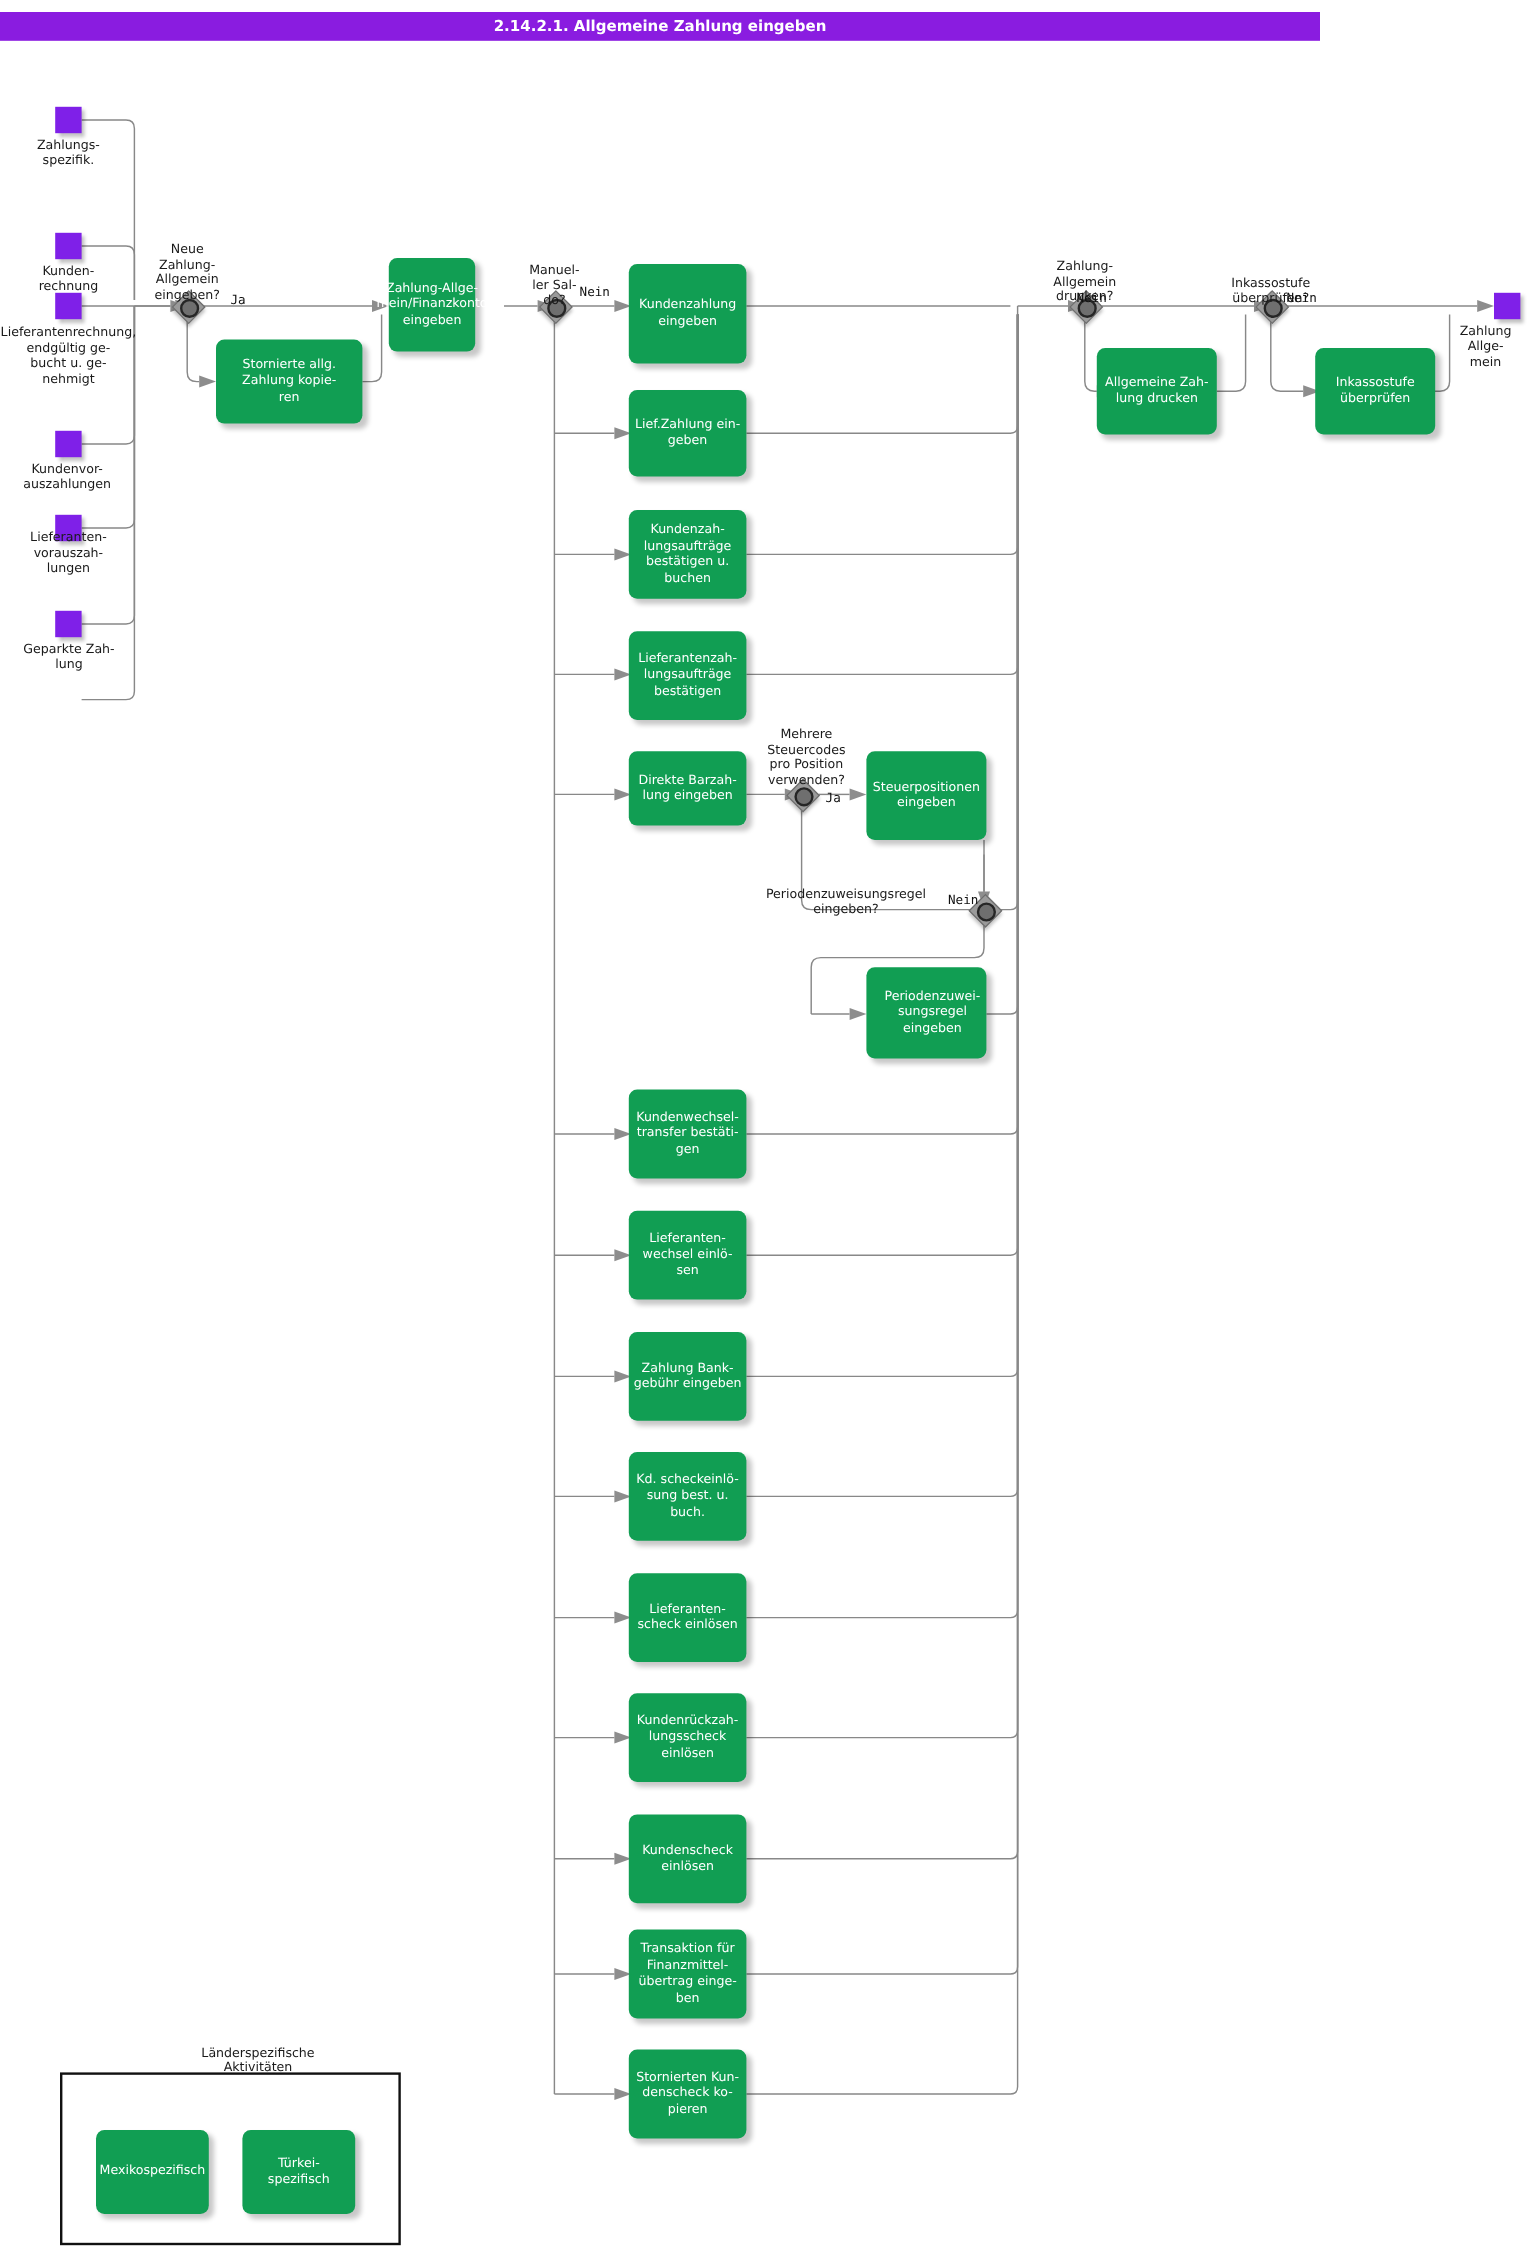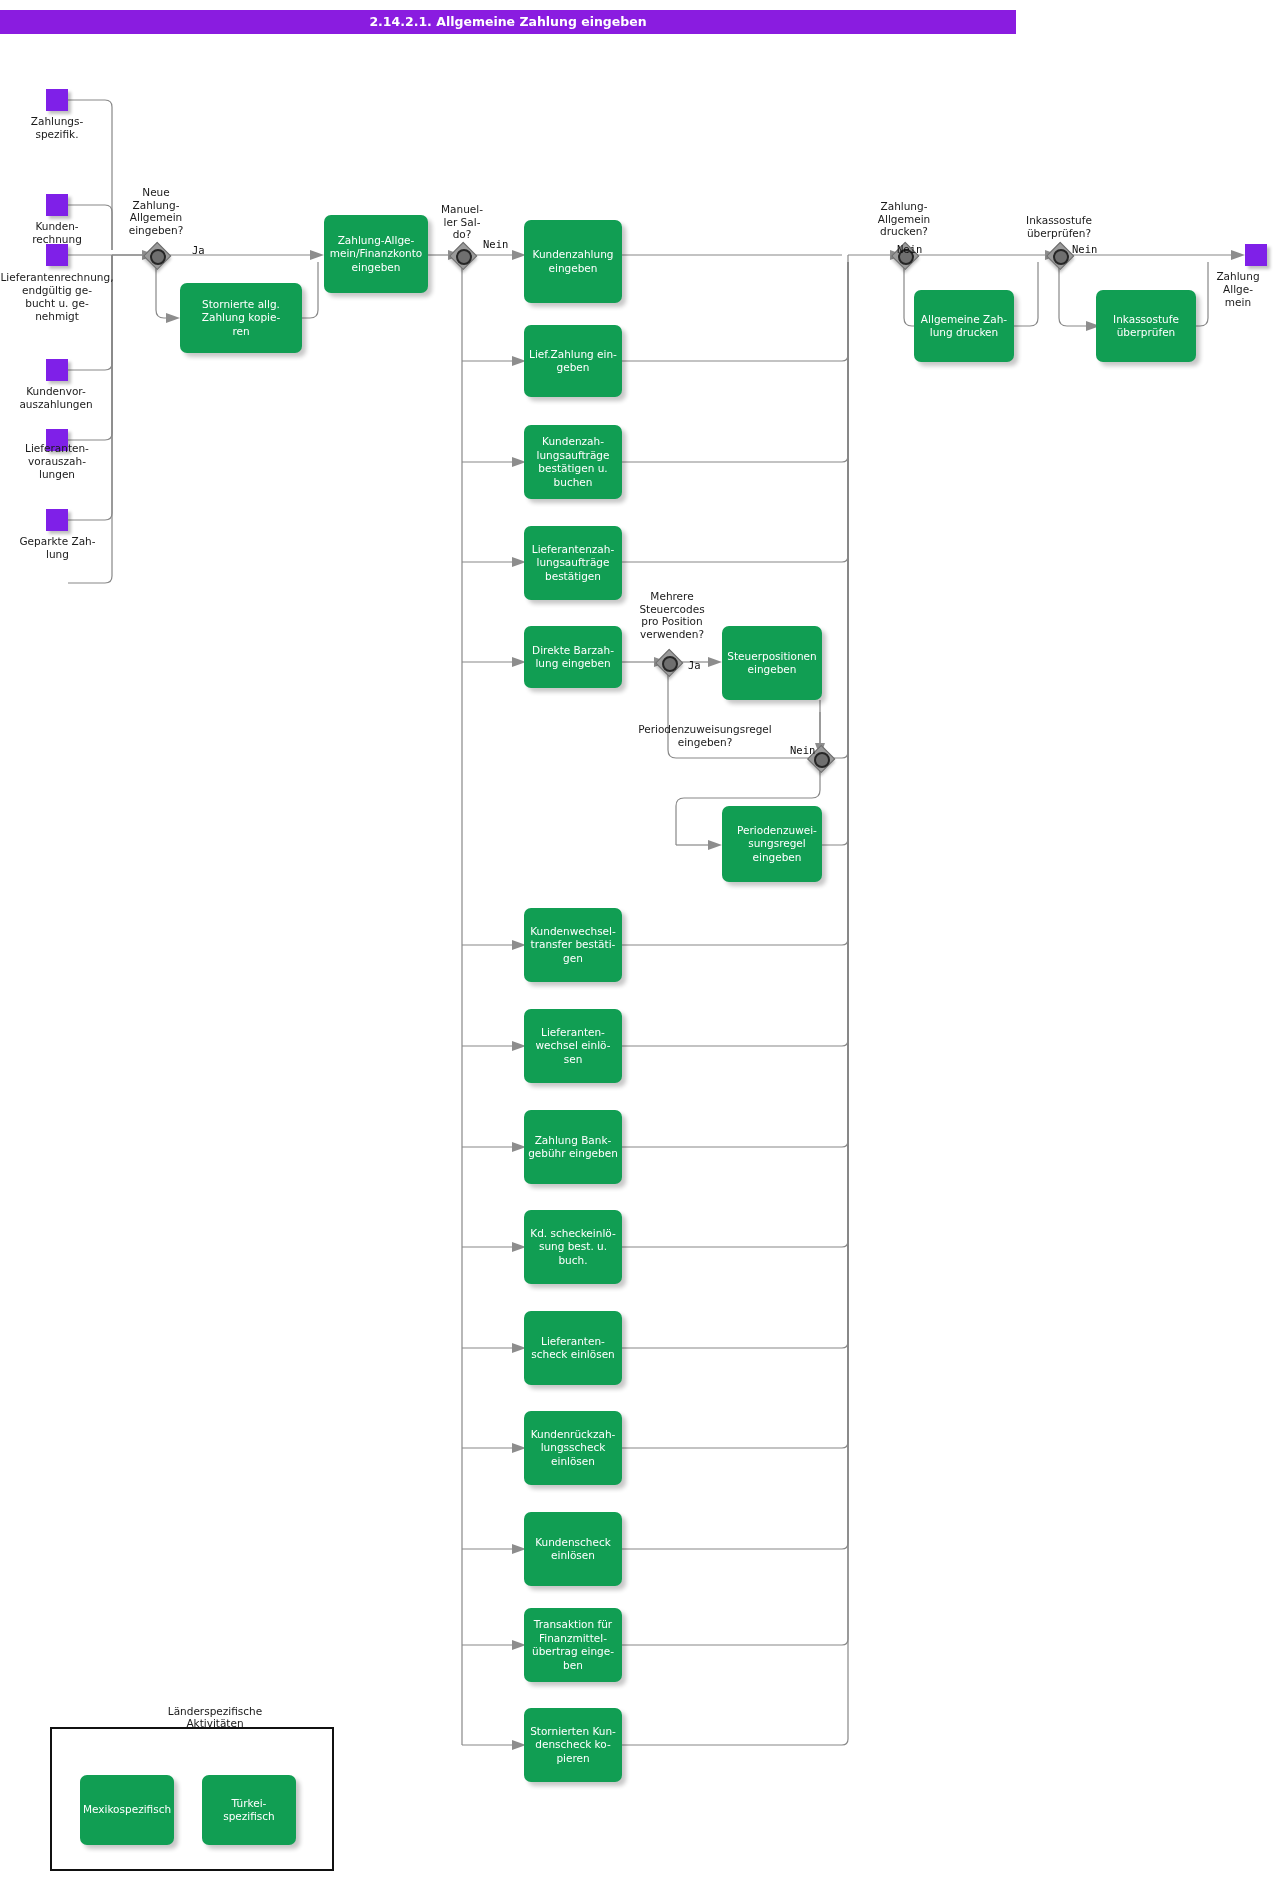--- a/index.html
+++ b/index.html
@@ -5,21 +5,21 @@
 <style>
   html,body{margin:0;padding:0;background:#ffffff;}
   body{
     font-family:"DejaVu Sans","Liberation Sans",sans-serif;
     width:1280px;height:1885px;position:relative;overflow:hidden;
   }
   #stage{position:absolute;left:0;top:0;width:1280px;height:1885px;}
 
   
   .titlebar{
-    position:absolute;left:0;top:10px;width:1016px;height:24px;
+    position:absolute;left:0;top:10px;width:1100px;height:24px;
     background:#8A1CE0;
   }
   .titlebar .txt{
     color:#ffffff;font-size:12.5px;font-weight:bold;
     text-align:center;line-height:24px;width:100%;
     letter-spacing:0px;
   }
 
   
   svg#wires{position:absolute;left:0;top:0;width:1280px;height:1885px;
@@ -43,21 +43,21 @@
   
   .gw{position:absolute;width:26px;height:26px;}
   .gw .dia{position:absolute;left:0;top:0;width:18.4px;height:18.4px;
     background:#9a9a9a;border:1px solid #6d6d6d;
     transform:rotate(45deg);transform-origin:center;
     left:3.8px;top:3.8px;
     box-shadow:2px 2px 3px rgba(0,0,0,0.25);}
   .gw .ring{position:absolute;left:7px;top:7px;width:12px;height:12px;
     border-radius:50%;background:#6f6f6f;border:2px solid #262626;}
   .gw-label{position:absolute;font-size:10.5px;color:#1a1a1a;
-    text-align:center;line-height:12.5px;white-space:pre-line;}
+    text-align:center;line-height:12.5px;white-space:pre-line;margin-top:16px;}
   .edge-label{position:absolute;font-size:10.5px;color:#111;
     font-family:"DejaVu Sans Mono","Liberation Mono",monospace;}
 
   
   .groupbox{position:absolute;border:2px solid #111;background:transparent;}
   .group-title{position:absolute;font-size:10.5px;color:#1a1a1a;
     text-align:center;line-height:12px;white-space:pre-line;}
 </style>
 </head>
 <body>
@@ -263,21 +263,21 @@
   <div class="gw-label" style="left: 1000px; top: 214px; width: 118px; white-space: pre-line;">Inkassostufe
 überprüfen?</div>
   <div class="edge-label" style="left:1072px;top:243px;">Nein</div>
 
   <div class="task" style="left:180px;top:283px;width:122px;height:70px;">
     <span style="white-space: pre-line;">Stornierte allg.
 Zahlung kopie-
 ren</span>
   </div>
 
-  <div class="task" style="left:324px;top:215px;width:104px;height:78px;">
+  <div class="task" style="left:324px;top:215px;width:72px;height:78px;">
     <span style="white-space: pre-line;">Zahlung-Allge-
 mein/Finanzkonto
 eingeben</span>
   </div>
 
   <div class="task" style="left:524px;top:220px;width:98px;height:83px;">
     <span style="white-space: pre-line;">Kundenzahlung
 eingeben</span>
   </div>
 

